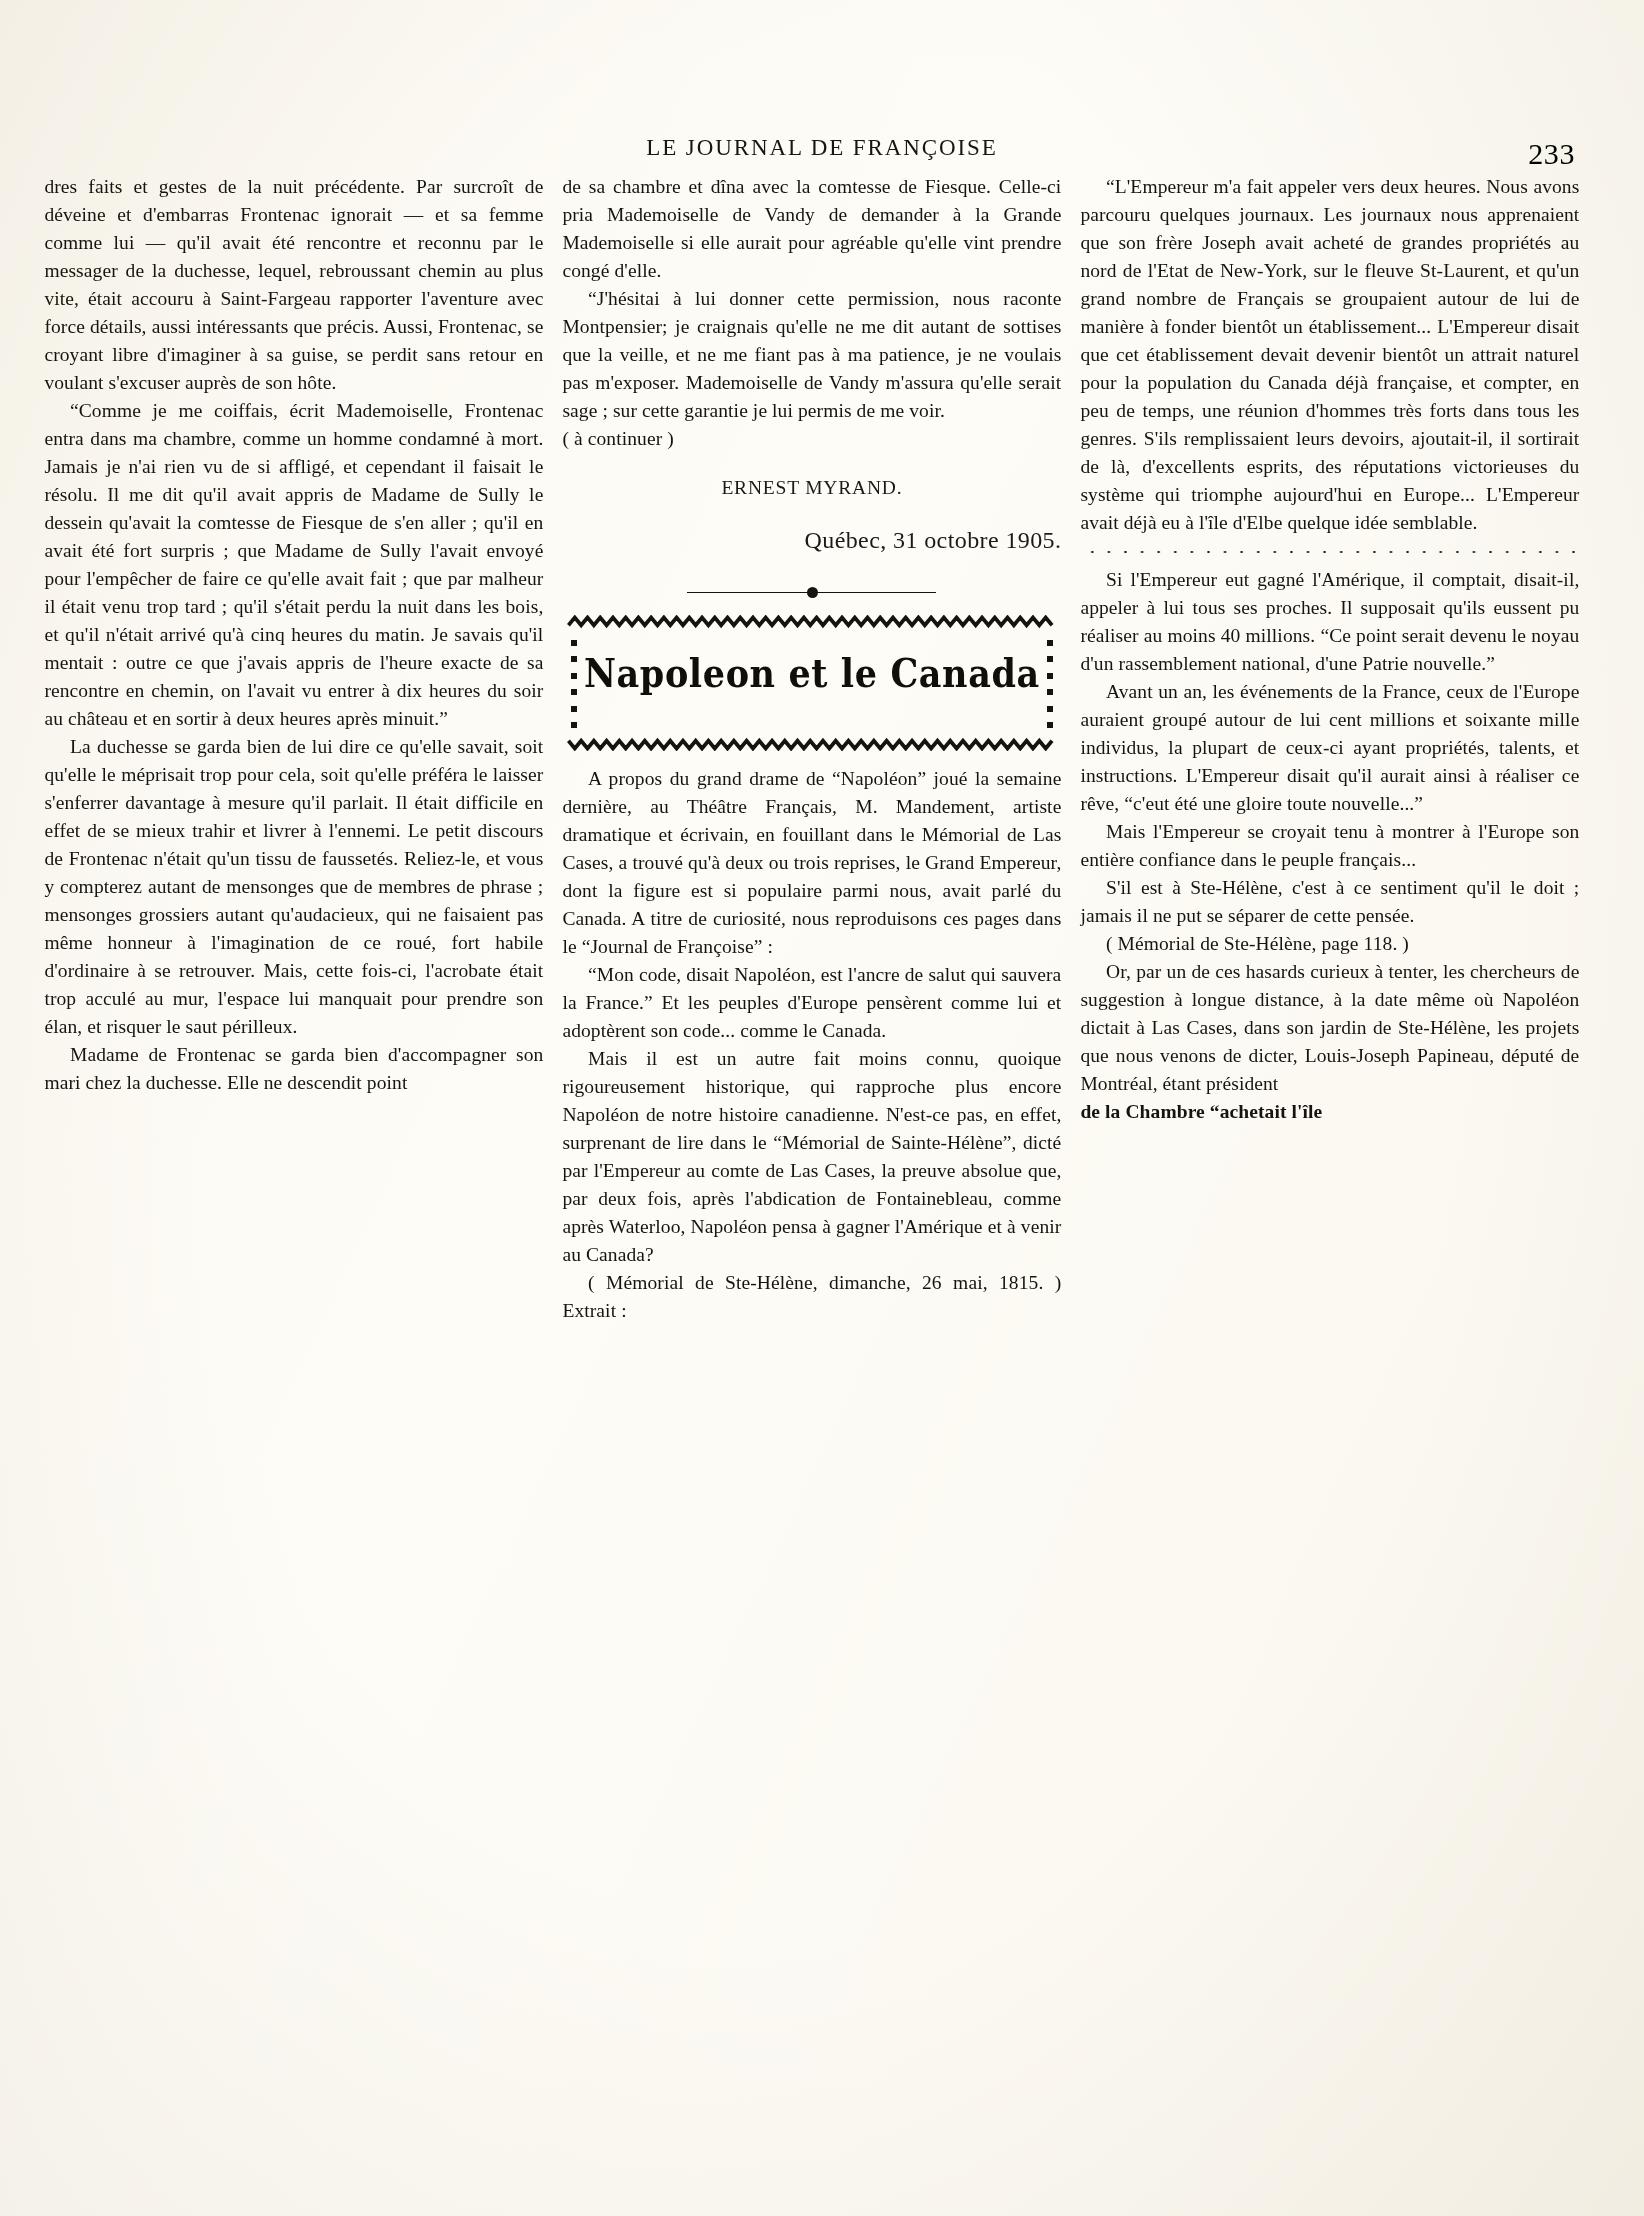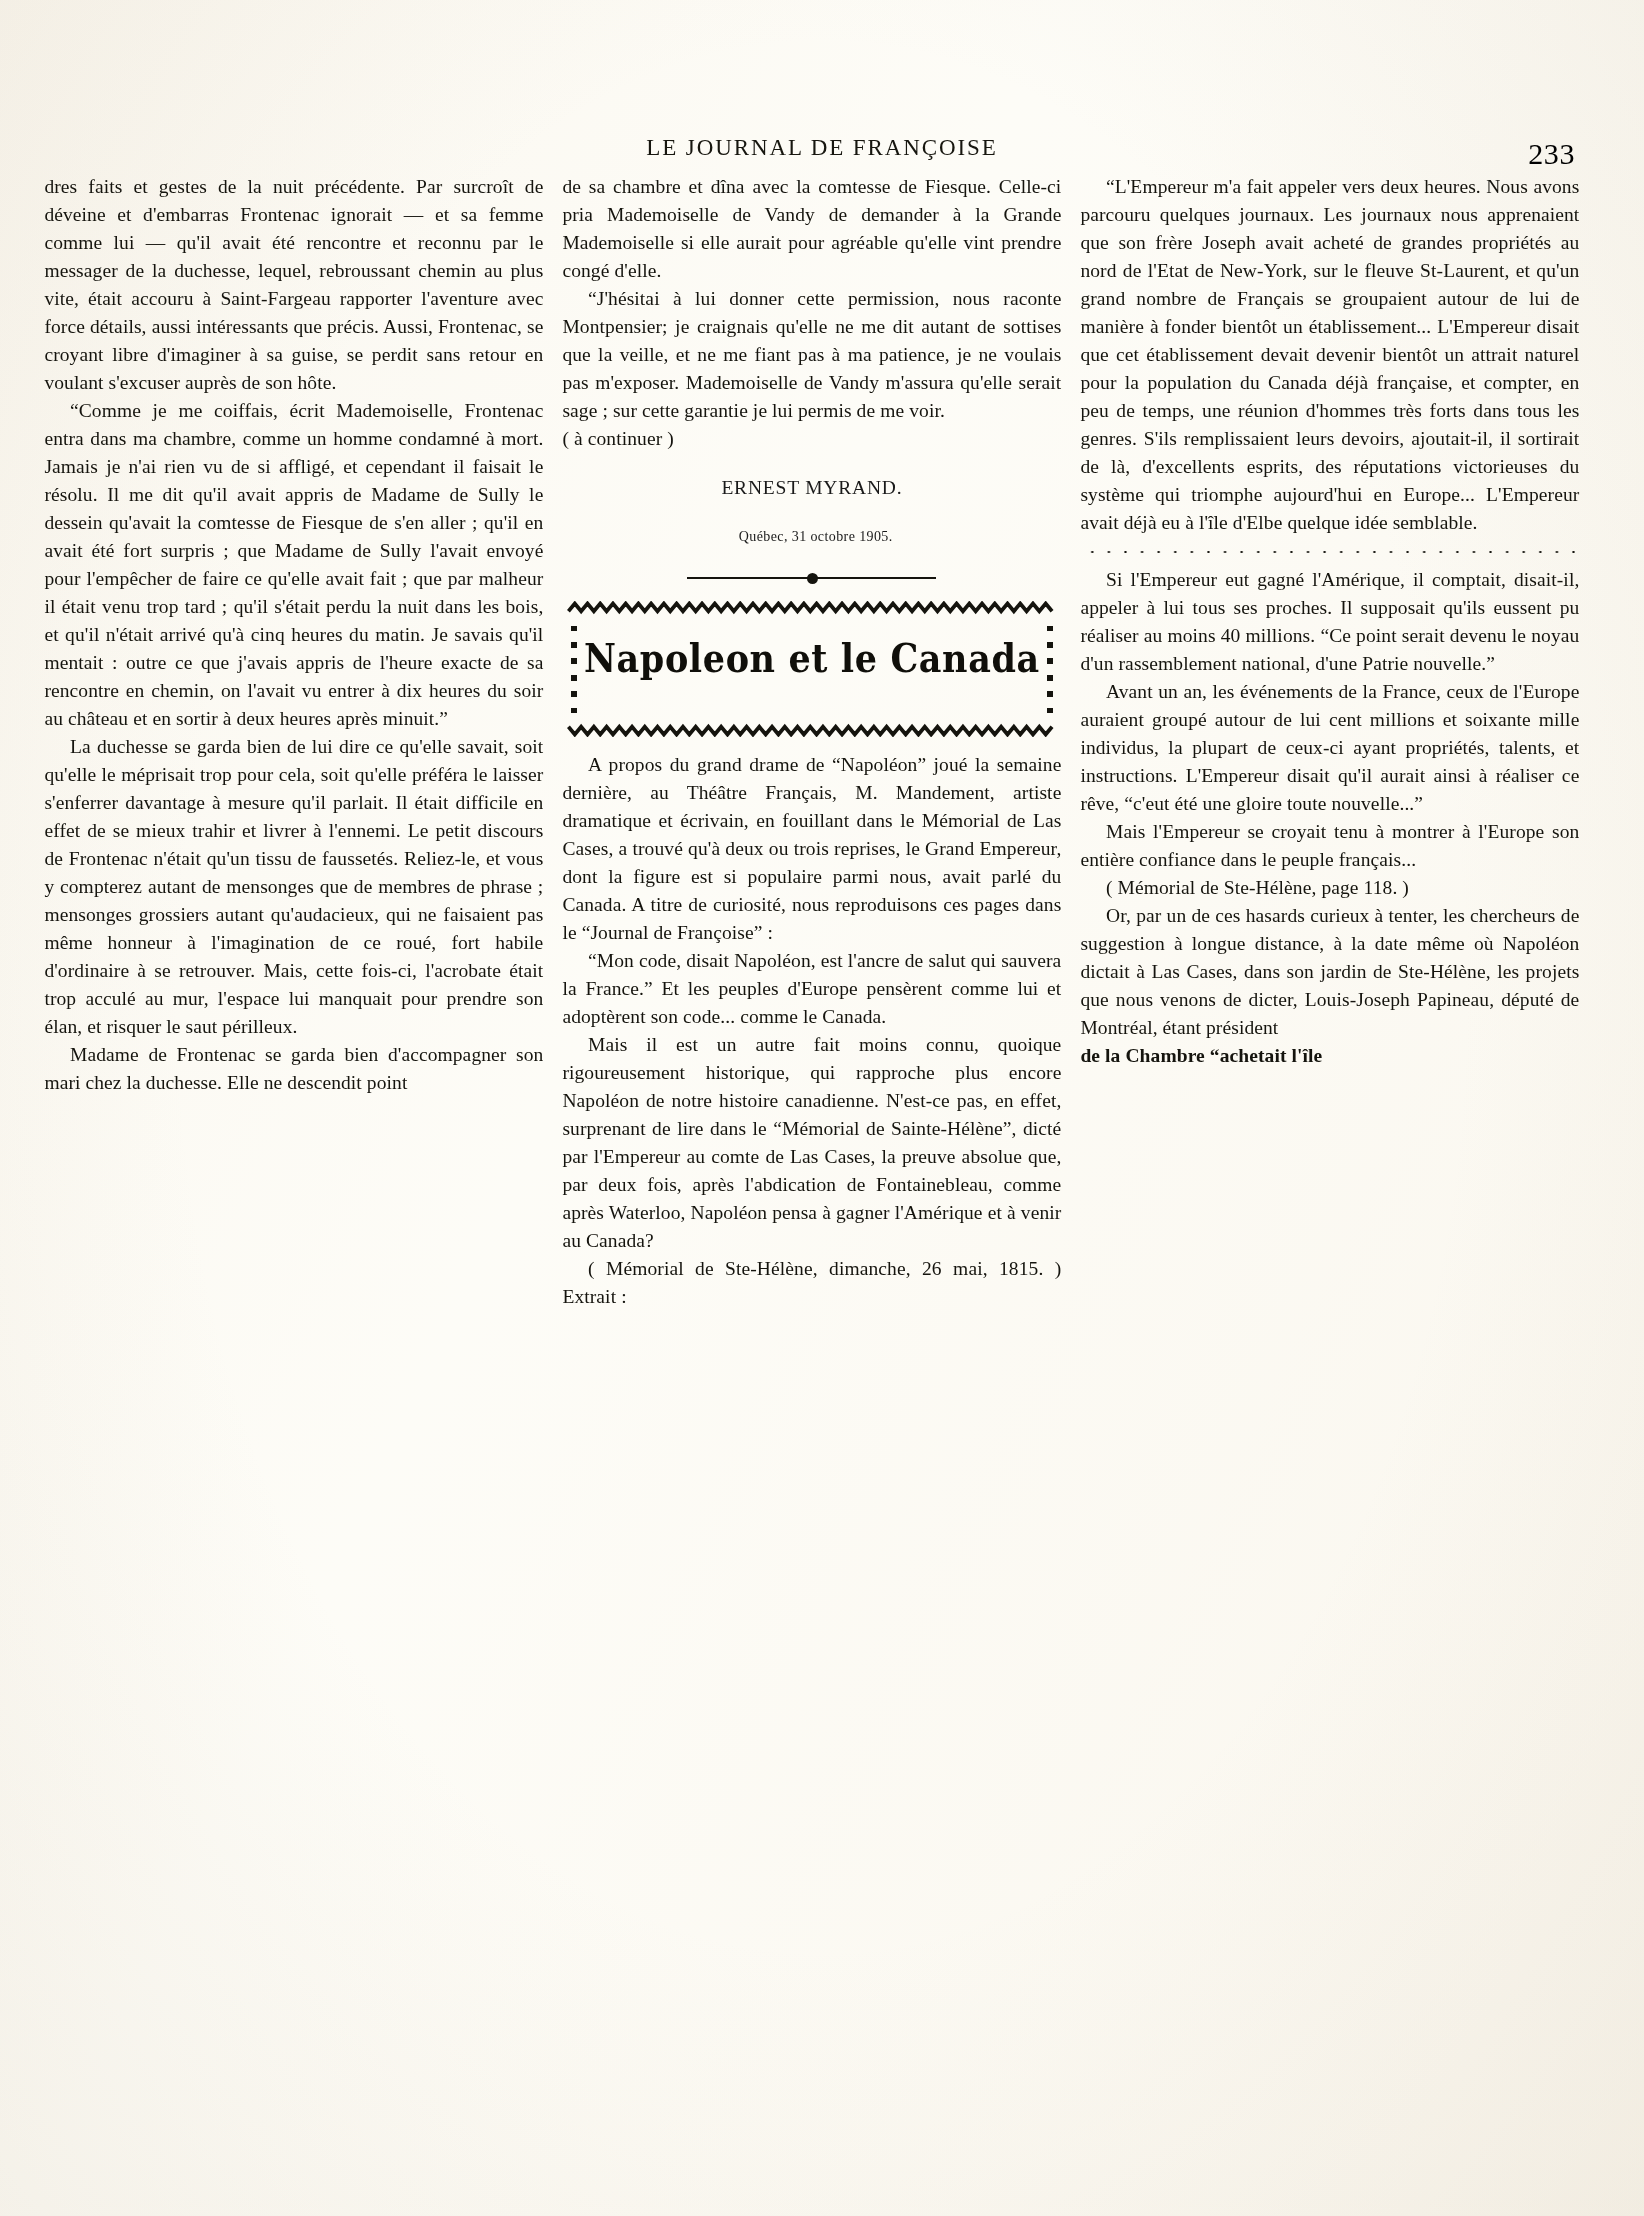--- a/index.html
+++ b/index.html
@@ -96,24 +96,24 @@
     text-align: center;
     text-indent: 0 !important;
   }
   .sig {
     text-align: center;
     font-size: 19.5px;
     line-height: 29.5px;
     letter-spacing: 0.8px;
   }
   .dateline {
-    font-size: 14px;
+    font-size: 24px;
     line-height: 29.5px;
     letter-spacing: 0.4px;
-    text-align: center;
+    text-align: right;
     padding-left: 7.7px;
   }
   
   .orn-rule {
     position: relative;
     height: 25.6px;
     margin: 6.4px 0 2.6px 0;
   }
   .orn-rule .line {
     position: absolute;
@@ -269,20 +269,21 @@
       <div class="col">
         <p class="tx ind">“L'Empereur m'a fait appeler vers deux heures. Nous avons parcouru quelques journaux. Les journaux nous apprenaient que son frère Joseph avait acheté de grandes propriétés au nord de l'Etat de New-York, sur le fleuve St-Laurent, et qu'un grand nombre de Français se groupaient autour de lui de manière à fonder bientôt un établissement... L'Empereur disait que cet établissement devait devenir bientôt un attrait naturel pour la population du Canada déjà française, et compter, en peu de temps, une réunion d'hommes très forts dans tous les genres. S'ils remplissaient leurs devoirs, ajoutait-il, il sortirait de là, d'excellents esprits, des réputations victorieuses du système qui triomphe aujourd'hui en Europe... L'Empereur avait déjà eu à l'île d'Elbe quelque idée semblable.</p>
 
         <div class="dot-sep">
           <span class="dots"></span>
         </div>
 
         <p class="tx ind">Si l'Empereur eut gagné l'Amérique, il comptait, disait-il, appeler à lui tous ses proches. Il supposait qu'ils eussent pu réaliser au moins 40 millions. “Ce point serait devenu le noyau d'un rassemblement national, d'une Patrie nouvelle.”</p>
         <p class="tx ind">Avant un an, les événements de la France, ceux de l'Europe auraient groupé autour de lui cent millions et soixante mille individus, la plupart de ceux-ci ayant propriétés, talents, et instructions. L'Empereur disait qu'il aurait ainsi à réaliser ce rêve, “c'eut été une gloire toute nouvelle...”</p>
         <p class="tx ind">Mais l'Empereur se croyait tenu à montrer à l'Europe son entière confiance dans le peuple français...</p>
+        <p class="tx ind">S'il est à Ste-Hélène, c'est à ce sentiment qu'il le doit ; jamais il ne put se séparer de cette pensée.</p>
         <p class="tx ind">( Mémorial de Ste-Hélène, page 118. )</p>
         <p class="tx ind">Or, par un de ces hasards curieux à tenter, les chercheurs de suggestion à longue distance, à la date même où Napoléon dictait à Las Cases, dans son jardin de Ste-Hélène, les projets que nous venons de dicter, Louis-Joseph Papineau, député de Montréal, étant président</p>
         <p class="tx bold-tail">de la Chambre “achetait l'île</p>
       </div>
 
     </div>
   </div>
 </div>
 
 

